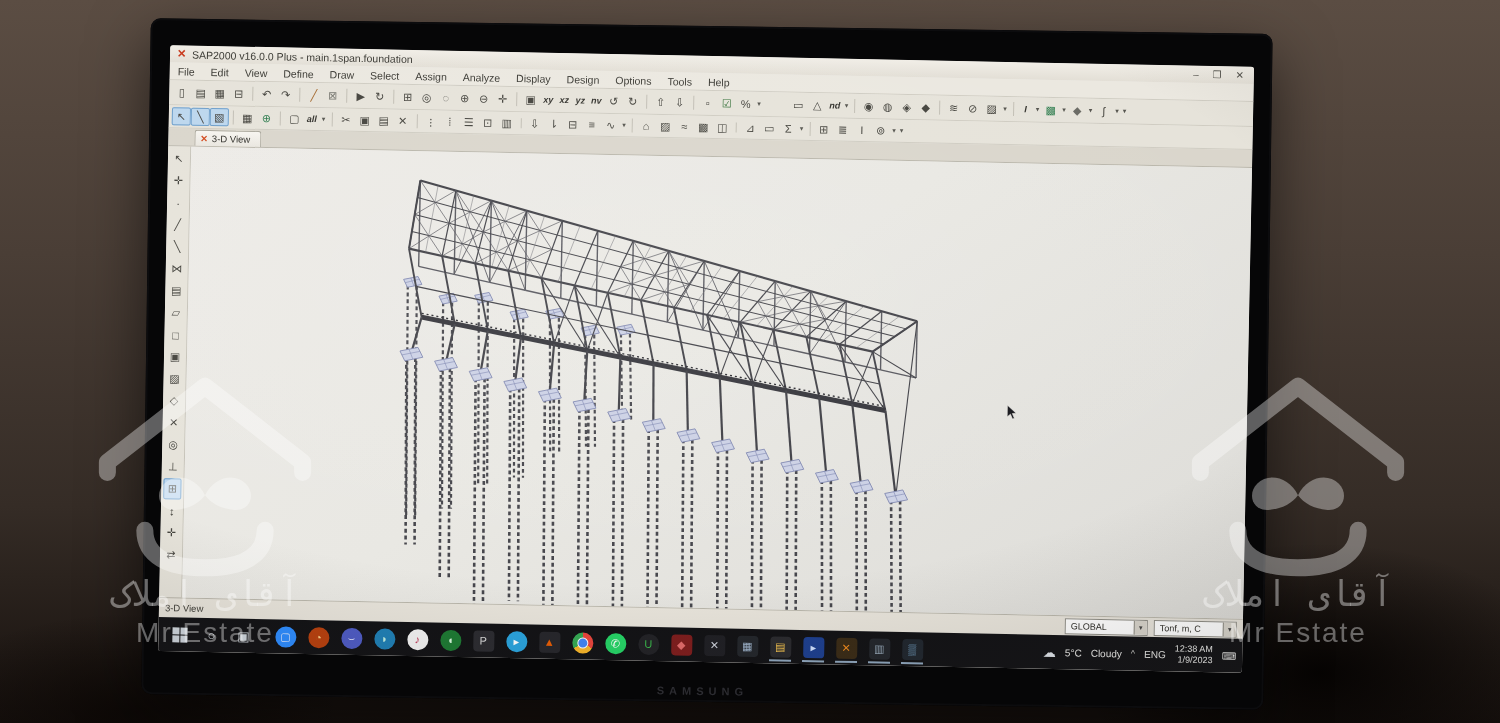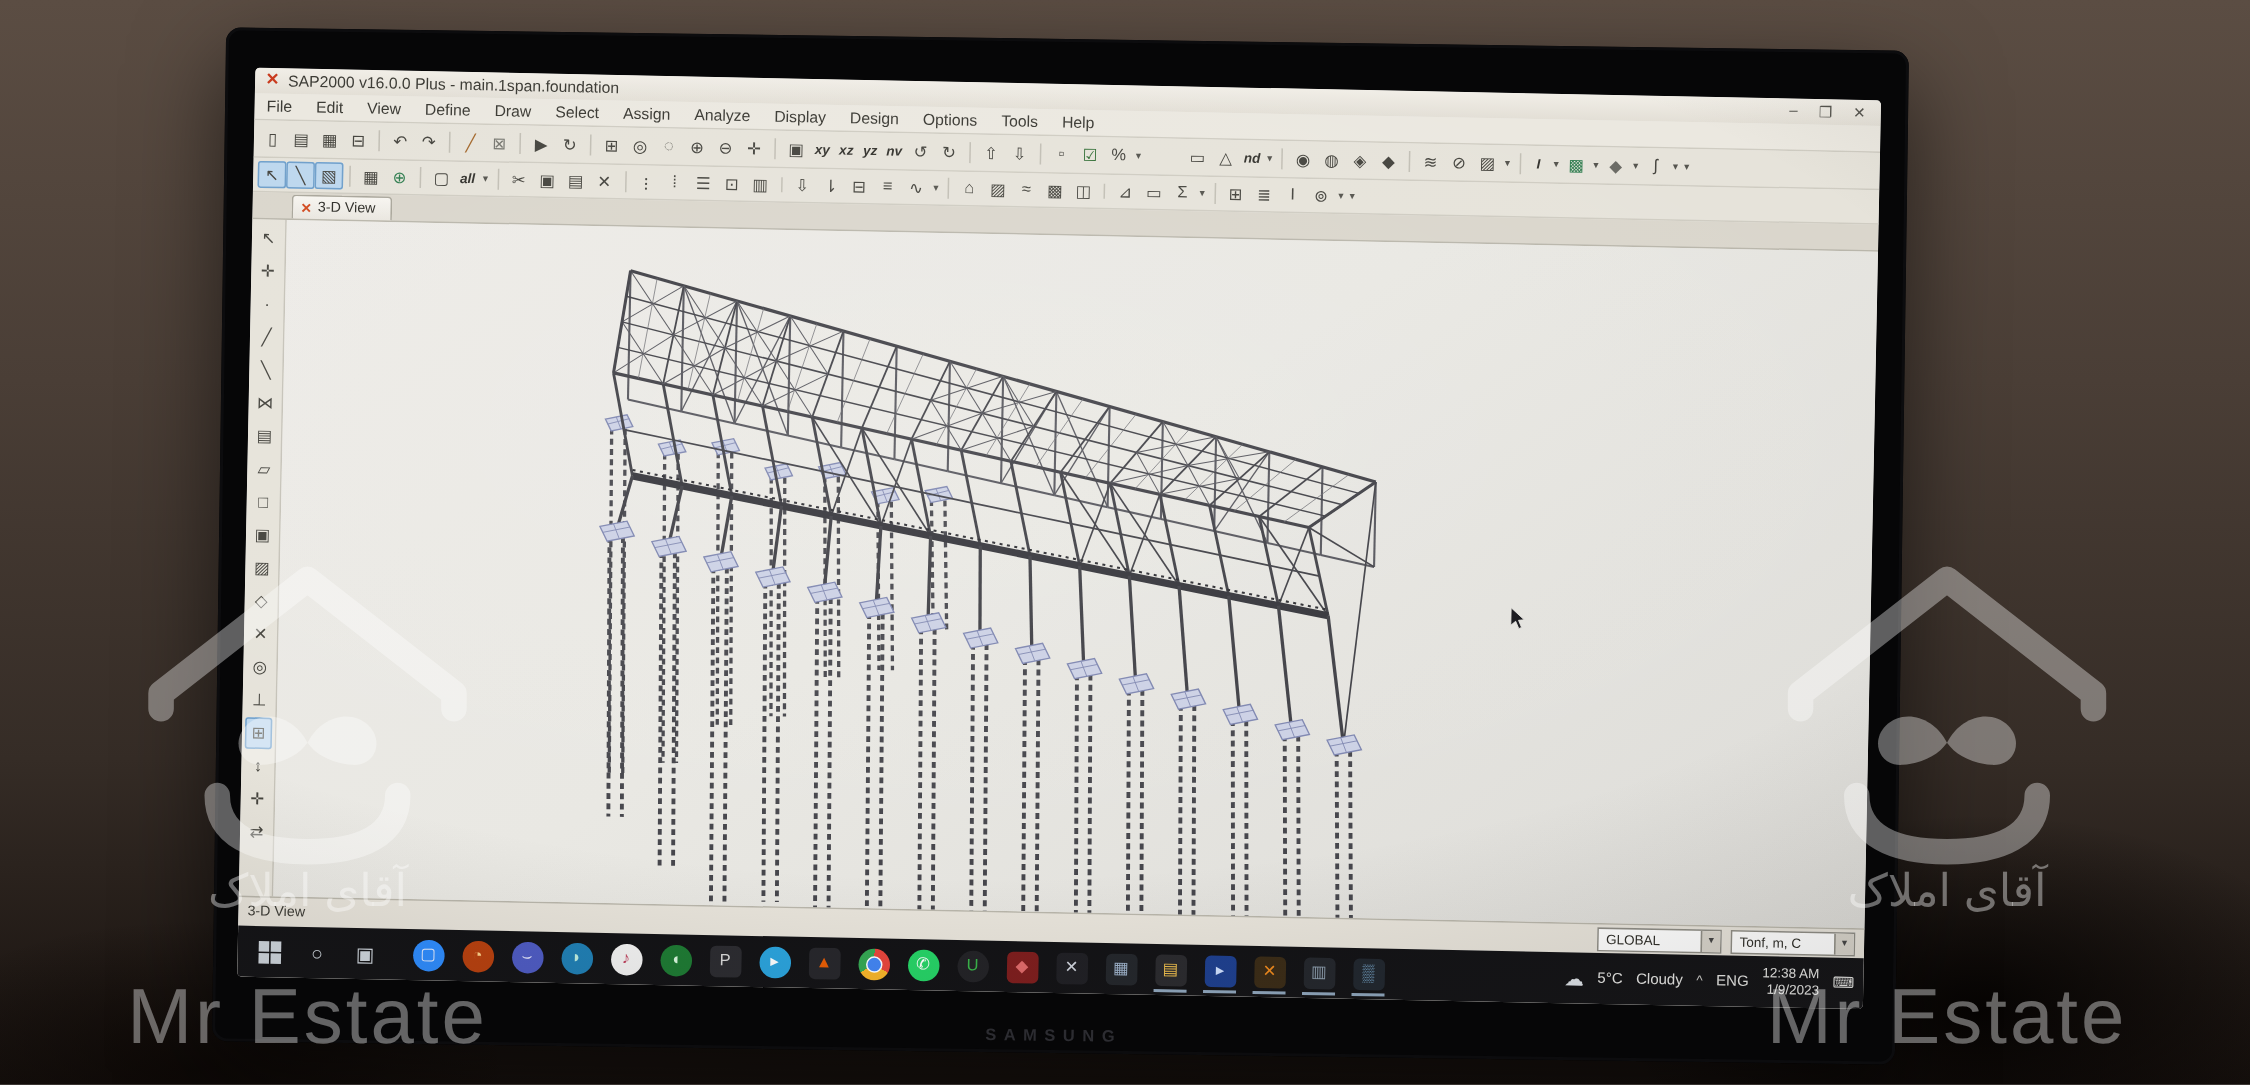--- a/index.html
+++ b/index.html
@@ -79,22 +79,22 @@
   .chrome::after{content:"";position:absolute;width:9px;height:9px;border-radius:50%;background:#4285f4;
                  border:1.5px solid #fff;}
   .tray{margin-left:auto;display:flex;align-items:center;gap:9px;color:#e8e8e6;font-size:10px;}
   .tray .clock{text-align:right;font-size:9px;line-height:1.25;}
   .tray .chev{font-size:9px;color:#cfcfcc;}
   .tray .cloud{font-size:13px;color:#dfe4ea;}
 
   
   .wm{position:absolute;width:300px;text-align:center;z-index:60;pointer-events:none;}
   .wm svg{display:block;margin:0 auto;}
-  .wm .fa{font-family:Liberation Sans, sans-serif;font-size:30px;color:rgba(255,255,255,.40);line-height:1.1;}
-  .wm .en{font-size:52px;color:rgba(255,255,255,.38);letter-spacing:2px;font-weight:400;margin-top:37px;}
+  .wm .fa{font-family:Liberation Mono, monospace;font-size:35px;color:rgba(255,255,255,.40);line-height:1.1;}
+  .wm .en{font-size:28px;color:rgba(255,255,255,.38);letter-spacing:2px;font-weight:400;}
   .wm-left{left:55px;top:368px;}
   .wm-right{left:1148px;top:368px;}
 </style>
 </head>
 <body>
 
 <div class="stage">
   <div class="wall-shadow"></div>
   <div class="wall-shadow2"></div>
 

